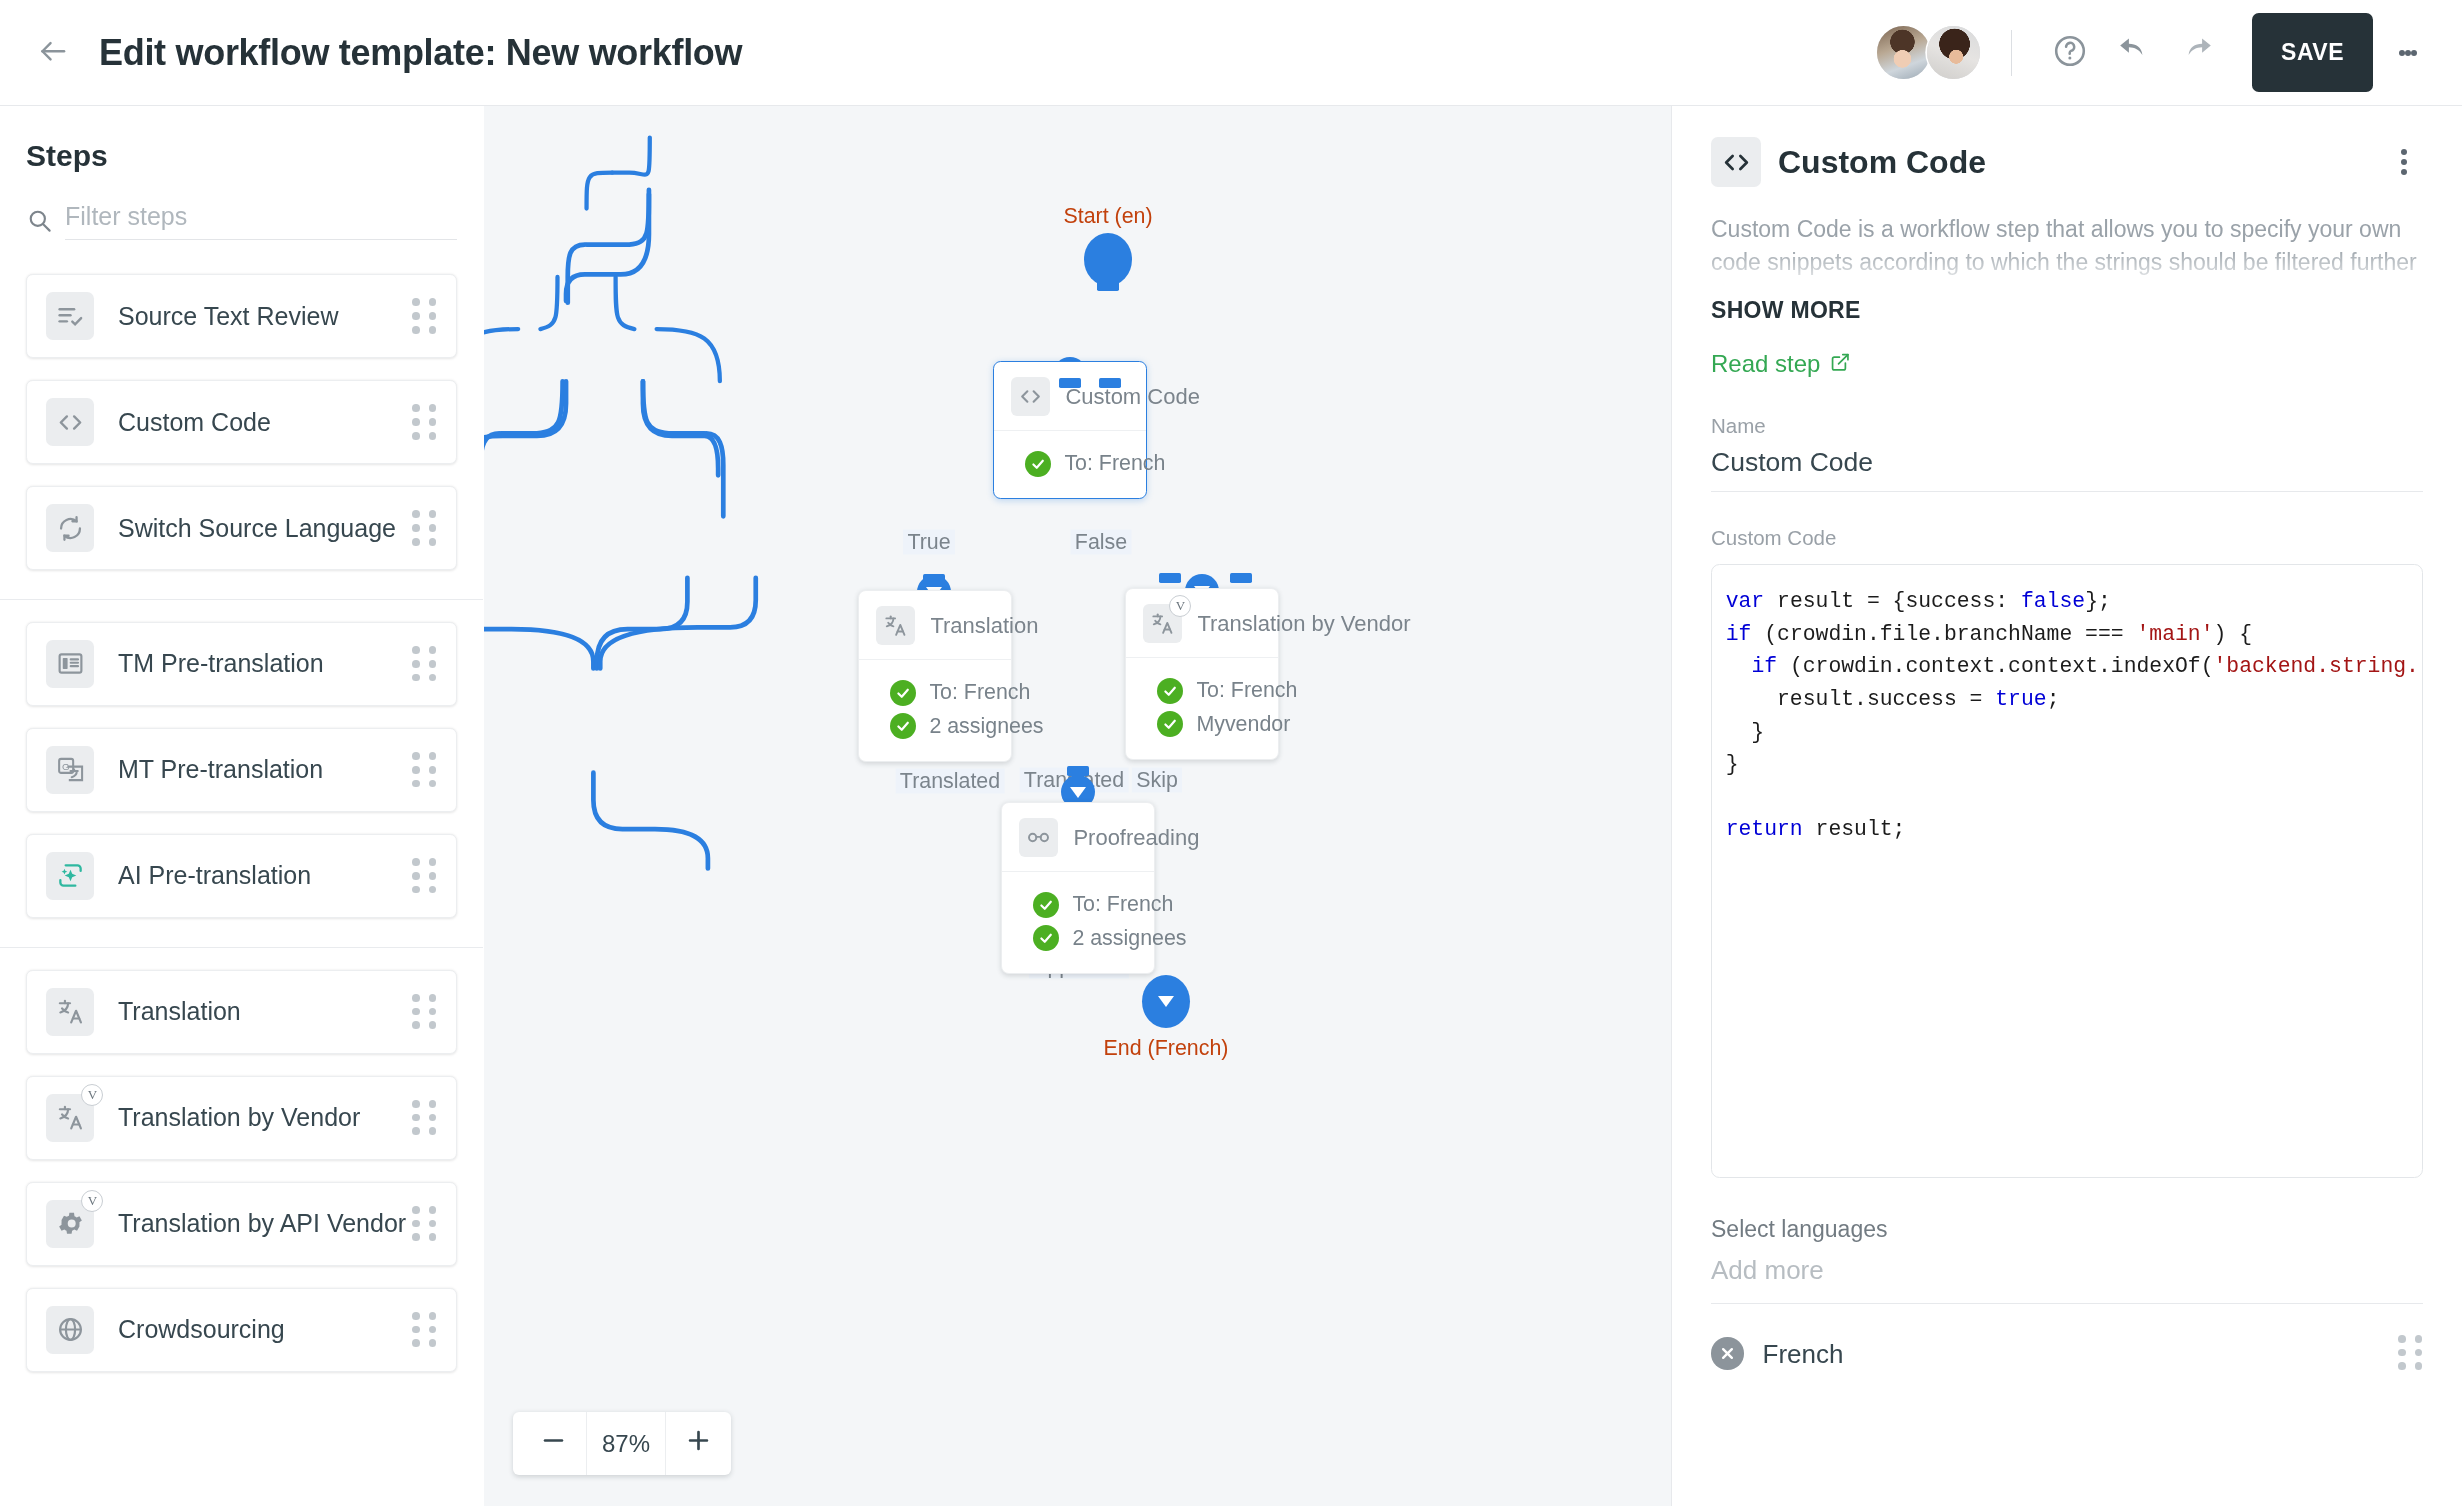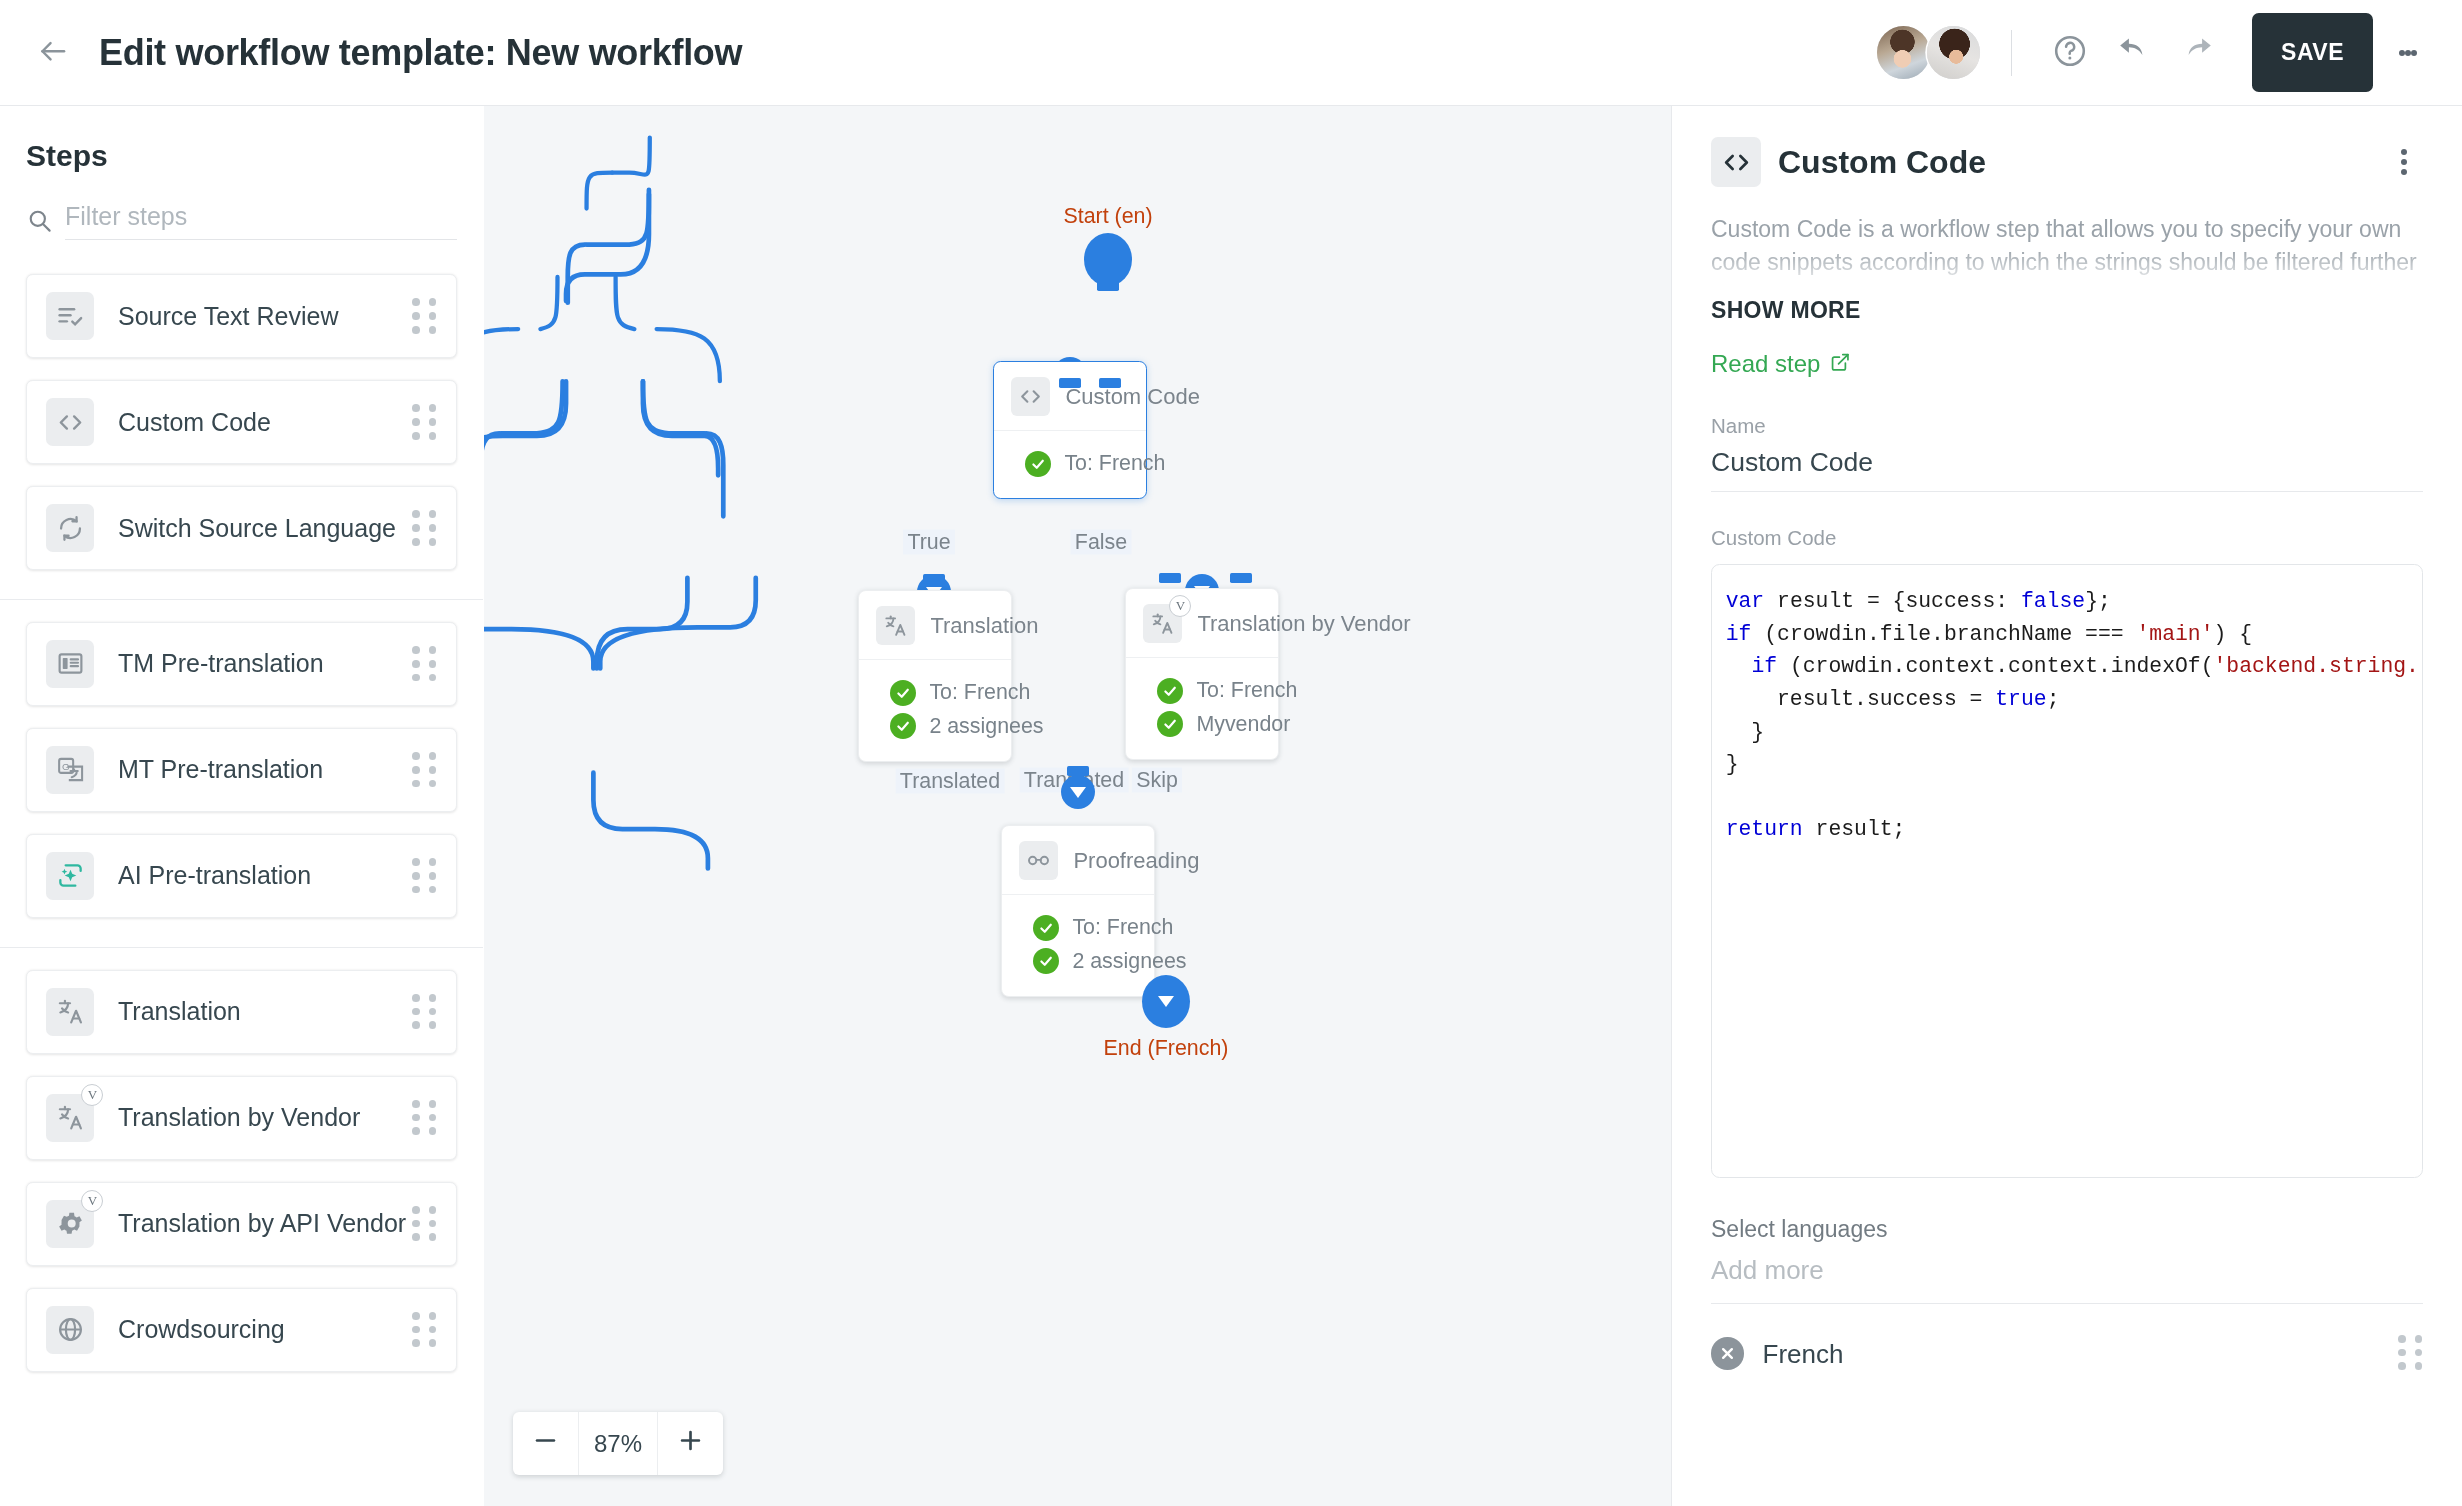--- a/index.html
+++ b/index.html
@@ -165,21 +165,21 @@
     transform: translate(-50%, -50%);
   }
   .port {
     position: absolute; width: 22px; height: 10.3px; background: #2b7fe0;
     border-radius: 1.7px;
   }
 
   .zoom-ctl {
     position: absolute; left: 29px; bottom: 31px; display: flex;
     background: #fff; border-radius: 6px; box-shadow: 0 1.7px 5.1px rgba(38,50,56,.18);
-    overflow: hidden; z-index: 20;
+    overflow: hidden; z-index: 20; padding-left: 8px;
   }
   .zoom-ctl > div {
     height: 63px; display: flex; align-items: center; justify-content: center;
     cursor: pointer; font-size: 24px; color: #37474f;
   }
   .zoom-minus, .zoom-plus { width: 65px; }
   .zoom-val { width: 80px; border-left: 0.9px solid #eceef0; border-right: 0.9px solid #eceef0;
               cursor: default; }
   .zoom-minus svg, .zoom-plus svg { width: 29px; height: 29px; }
 
@@ -681,21 +681,21 @@
               <path d="M5 12.5l5 5L19 7"></path>
             </svg>
         </span>
         <span>Myvendor</span>
       </div>
     </div>
   </div>
   <div class="port" style="left:675px; top:467px;"></div>
   <div class="port" style="left:746px; top:467px;"></div>
 
-  <div class="node" style="left:517px; top:719px; width:154px;">
+  <div class="node" style="left:517px; top:696px; width:154px;">
     <div class="node-head">
       <span class="step-icon">
         <svg viewBox="0 0 24 24" fill="none" stroke="#8d959c" stroke-width="1.9">
           <circle cx="6.4" cy="12" r="3.5"></circle>
             <circle cx="17.6" cy="12" r="3.5"></circle>
           <path d="M9.9 11.4h4.2" stroke-linecap="round"></path>
         </svg>
       </span>
       <span class="node-title">Proofreading</span>
     </div>

